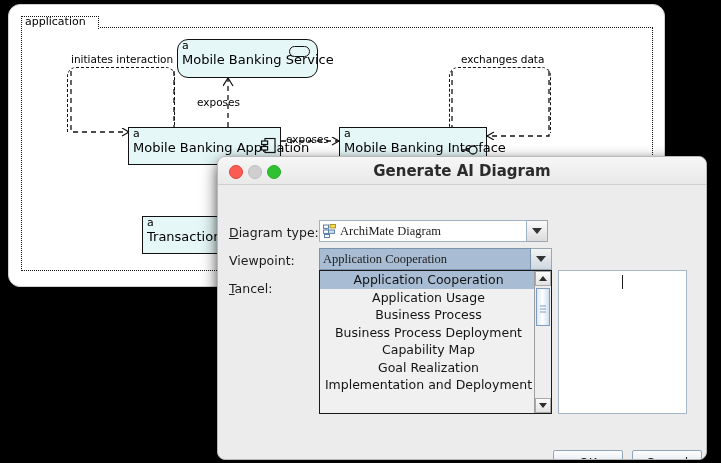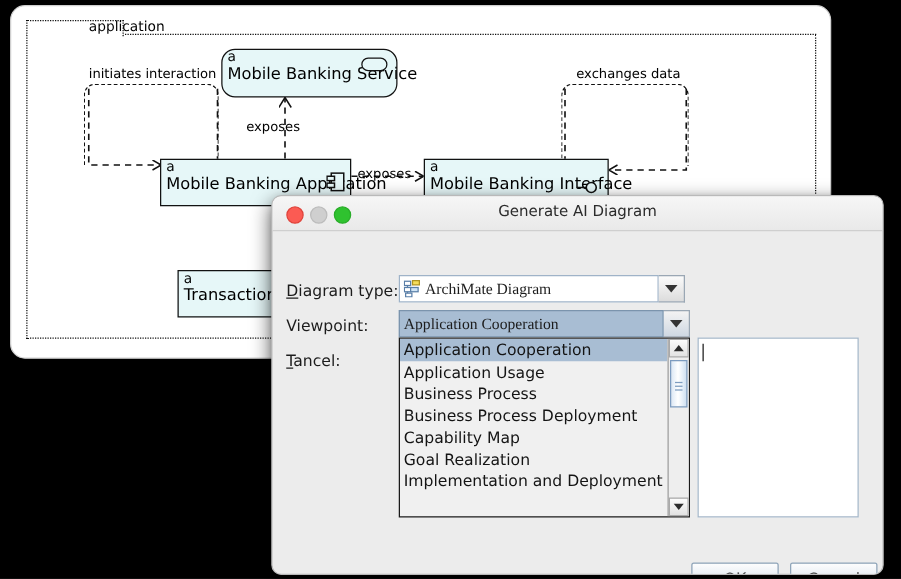--- a/index.html
+++ b/index.html
@@ -61,21 +61,20 @@
     background: #ffffff;
   }
   .grouping-label {
     position: absolute;
     left: 4px;
     top: -1px;
     font-size: 11px;
     color: #000;
     line-height: 13px;
     white-space: nowrap;
-    margin-left: 46px;
   }
 
   .am-node {
     position: absolute;
     background: #e6f7f8;
     border: 1.4px solid #121212;
     box-sizing: border-box;
   }
   .am-node .node-a {
     position: absolute;
@@ -164,28 +163,29 @@
     height: 12px;
     border-radius: 50%;
   }
   .traffic.close  { left: 11px; background: #fb5b53; border: 1px solid #e0443c; }
   .traffic.min    { left: 30px; background: #cfcfcf; border: 1px solid #bcbcbc; }
   .traffic.max    { left: 49px; background: #2fc22f; border: 1px solid #28ad28; }
   #dialog-title {
     position: absolute;
     left: 0; right: 0; top: 5px;
     text-align: center;
-    font-size: 12px;
-    font-weight: normal;
+    font-size: 15px;
+    font-weight: bold;
     color: #2b2b2b;
   }
 
   #dialog-body {
     position: relative;
     height: 275px;
+    text-align: center;
   }
   .form-label {
     position: absolute;
     font-size: 12.5px;
     color: #1c1c1c;
     white-space: nowrap;
   }
   .form-label .mn { text-decoration: underline; }
 
   .combo {

